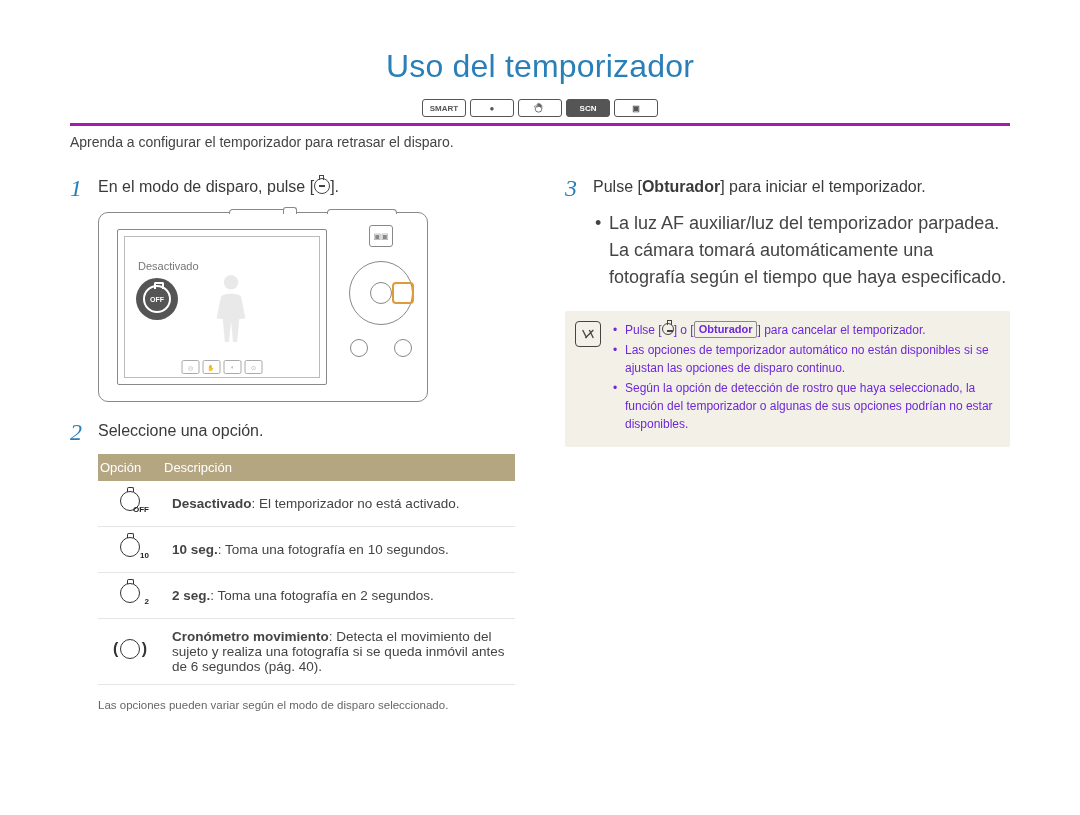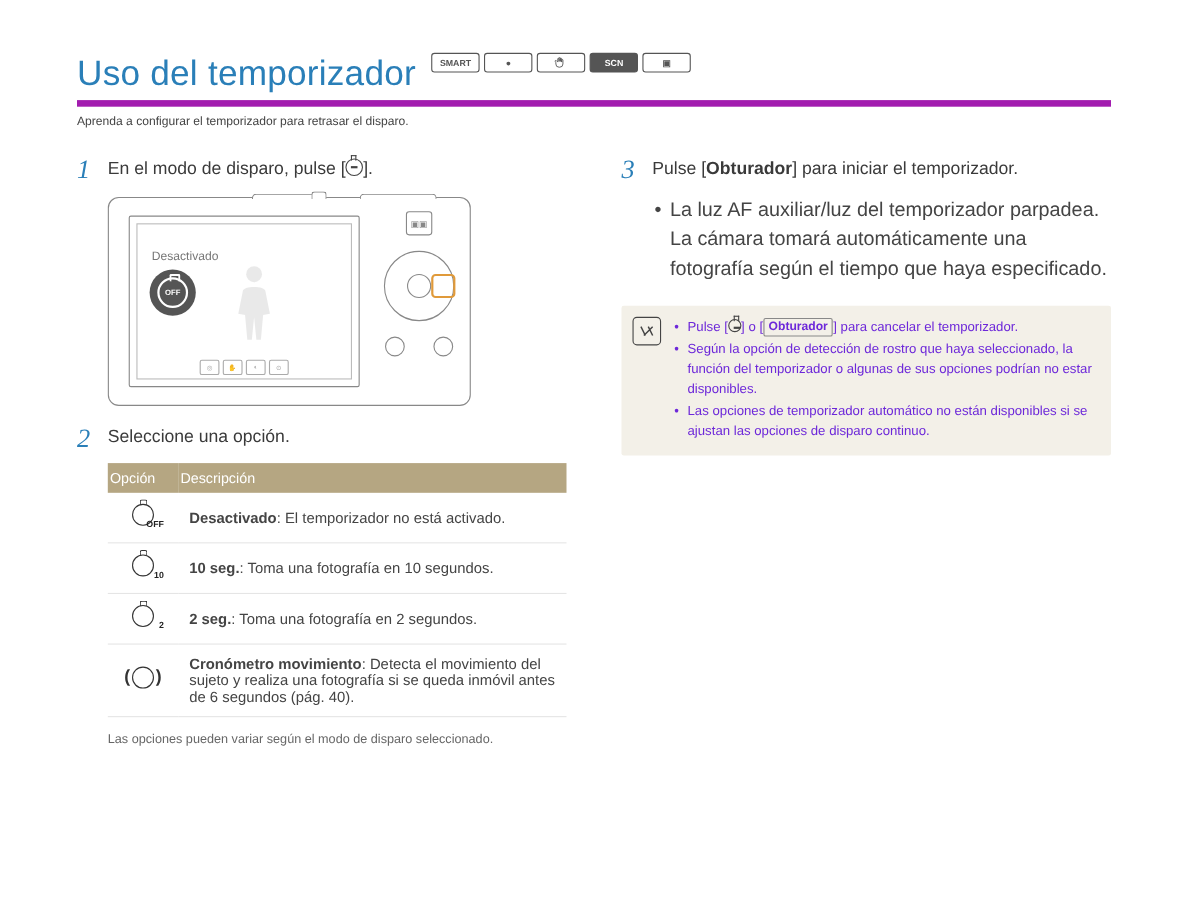--- a/index.html
+++ b/index.html
@@ -1,24 +1,24 @@
 <!DOCTYPE html>
 <html><head>
 <meta charset="utf-8">
 <style>
   * { box-sizing: border-box; margin: 0; padding: 0; }
   html, body { width: 1080px; height: 815px; background: #fff; font-family: Arial, Helvetica, sans-serif; color: #3a3a3a; }
   .page { padding: 48px 70px 30px 70px; position: relative; height: 100%; }
-  .title-row { display: flex; align-items: flex-start; gap: 14px; border-bottom: 6px solid #a21caf; padding-bottom: 6px; margin-bottom: 8px; }
+  .title-row { display: flex; align-items: center; gap: 14px; border-bottom: 3px solid #a21caf; padding-bottom: 6px; margin-bottom: 8px; flex-direction: column; }
   .title { font-size: 32px; font-weight: 400; color: #2a7fb8; letter-spacing: 0.2px; }
   .mode-icons { display: flex; gap: 4px; align-items: center; }
   .mode-icon { width: 44px; height: 18px; border: 1.2px solid #555; border-radius: 3px; display: inline-flex; align-items: center; justify-content: center; font-size: 8px; color: #555; font-weight: 700; background: #fff; }
   .mode-icon.dark { background: #555; color: #fff; }
   .mode-icon.hand svg { width: 14px; height: 14px; }
-  .subtitle { font-size: 11px; color: #444; margin-bottom: 26px; }
+  .subtitle { font-size: 14px; color: #444; margin-bottom: 26px; }
   .columns { display: flex; gap: 50px; }
   .col { flex: 1; min-width: 0; }
   .step { display: flex; align-items: flex-start; gap: 10px; margin-bottom: 10px; }
   .step-num { font-size: 24px; color: #2a7fb8; font-style: italic; font-family: Georgia, 'Times New Roman', serif; font-weight: 400; line-height: 1; min-width: 18px; }
   .step-text { font-size: 16px; color: #3a3a3a; line-height: 1.4; }
   .timer-inline { display: inline-flex; width: 16px; height: 16px; border: 1.1px solid #444; border-radius: 50%; position: relative; vertical-align: -2px; }
   .timer-inline::before { content: ""; position: absolute; width: 6px; height: 2px; background: #444; top: 6px; left: 4px; }
   .timer-inline::after { content: ""; position: absolute; width: 3px; height: 4px; border: 1.1px solid #444; top: -4px; left: 4px; border-bottom: none; }
   .camera-draw { width: 330px; margin: 12px 0 18px 28px; }
   .camera-body { border: 1.2px solid #888; border-radius: 10px; width: 330px; height: 190px; position: relative; background: #fff; }
@@ -202,22 +202,22 @@
       <div class="note-box">
         <div class="note-icon">
           <svg viewBox="0 0 24 24">
               <path d="M4 6l6 12M14 6l6 12M8 18L20 6"></path>
             </svg>
         </div>
         <ul class="note-list">
           <li>
             <span>Pulse [</span><span class="timer-inline" style="width:12px;height:12px;vertical-align:-1px"></span><span>] o [</span><span class="kbd"><b>Obturador</b></span><span>] para cancelar el temporizador.</span>
           </li>
+          <li>Las opciones de temporizador automático no están disponibles si se ajustan las opciones de disparo continuo.</li>
           <li>Según la opción de detección de rostro que haya seleccionado, la función del temporizador o algunas de sus opciones podrían no estar disponibles.</li>
-          <li>Las opciones de temporizador automático no están disponibles si se ajustan las opciones de disparo continuo.</li>
         </ul>
       </div>
 
     </div>
   </div>
 
 
 </div>
 
 </body></html>

